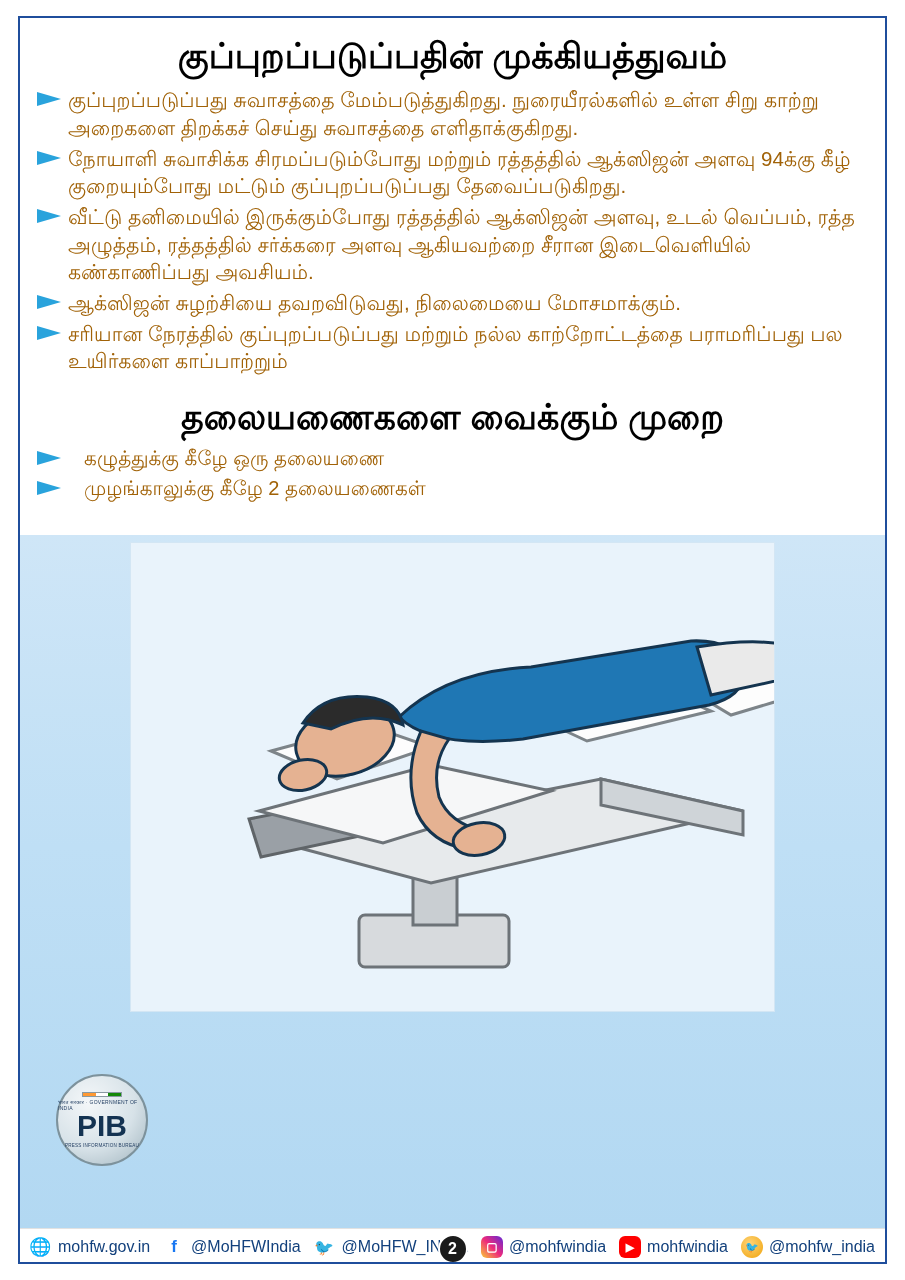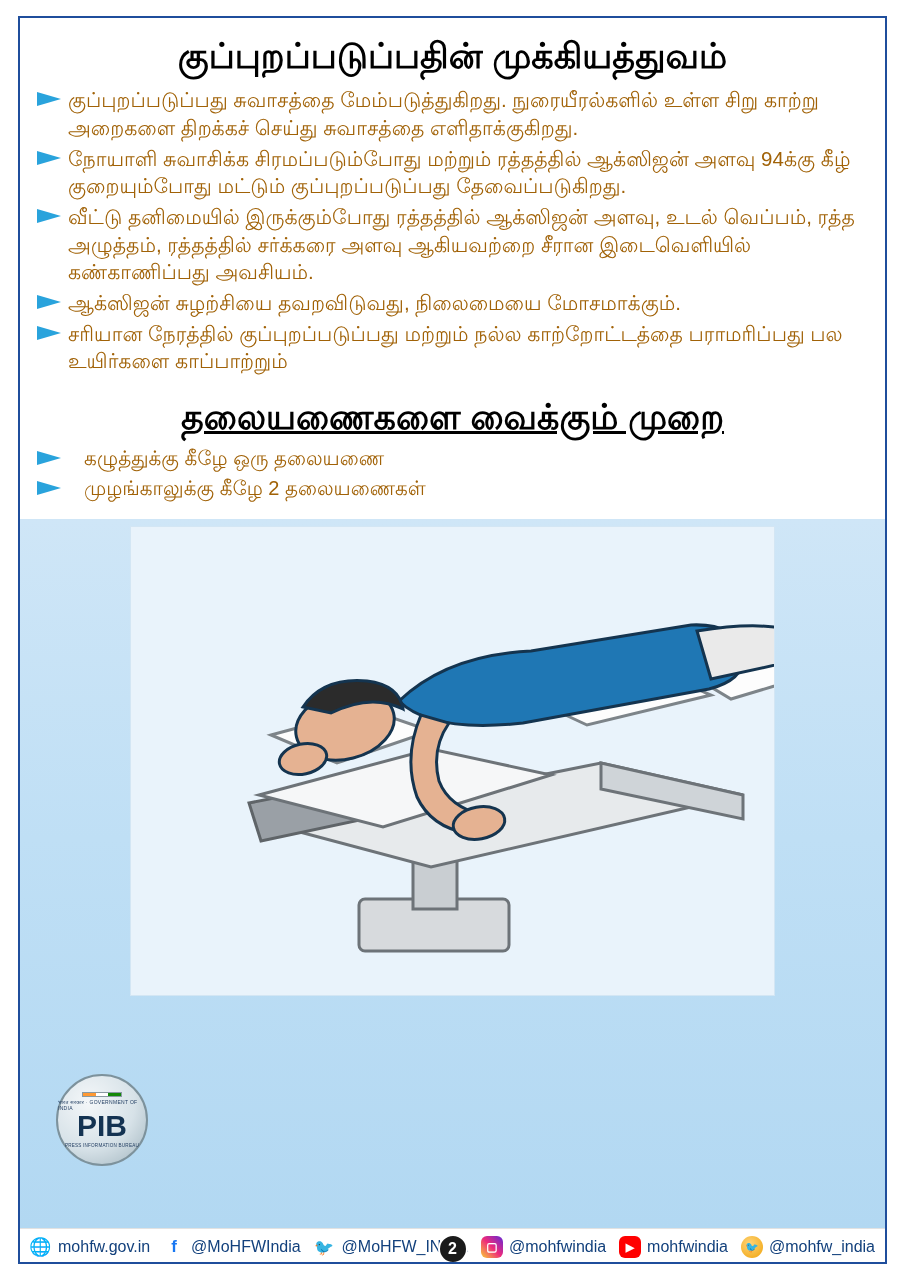--- a/index.html
+++ b/index.html
@@ -19,39 +19,38 @@
     width: 100%; height: 100%;
     border: 2px solid #1f4e9c;
     background: #ffffff;
     overflow: hidden;
     display: flex;
     flex-direction: column;
   }
   
   .text-panel {
     background: #ffffff;
-    padding: 18px 16px 14px 16px;
+    padding: 18px 16px 30px 16px;
   }
   .heading {
     text-align: center;
     font-size: 35px;
     font-weight: bold;
     color: #000000;
     letter-spacing: 0px;
     line-height: 1.15;
     margin-bottom: 10px;
   }
   .heading-2 {
     text-align: center;
     font-size: 35px;
     font-weight: bold;
     color: #000000;
     line-height: 1.15;
     margin: 22px 0 8px 0;
-    text-decoration: underline;
   }
   ul.bullets { list-style: none; }
   ul.bullets li {
     position: relative;
     display: flex;
     align-items: flex-start;
     margin-bottom: 3px;
   }
   .arrow {
     flex: 0 0 auto;

